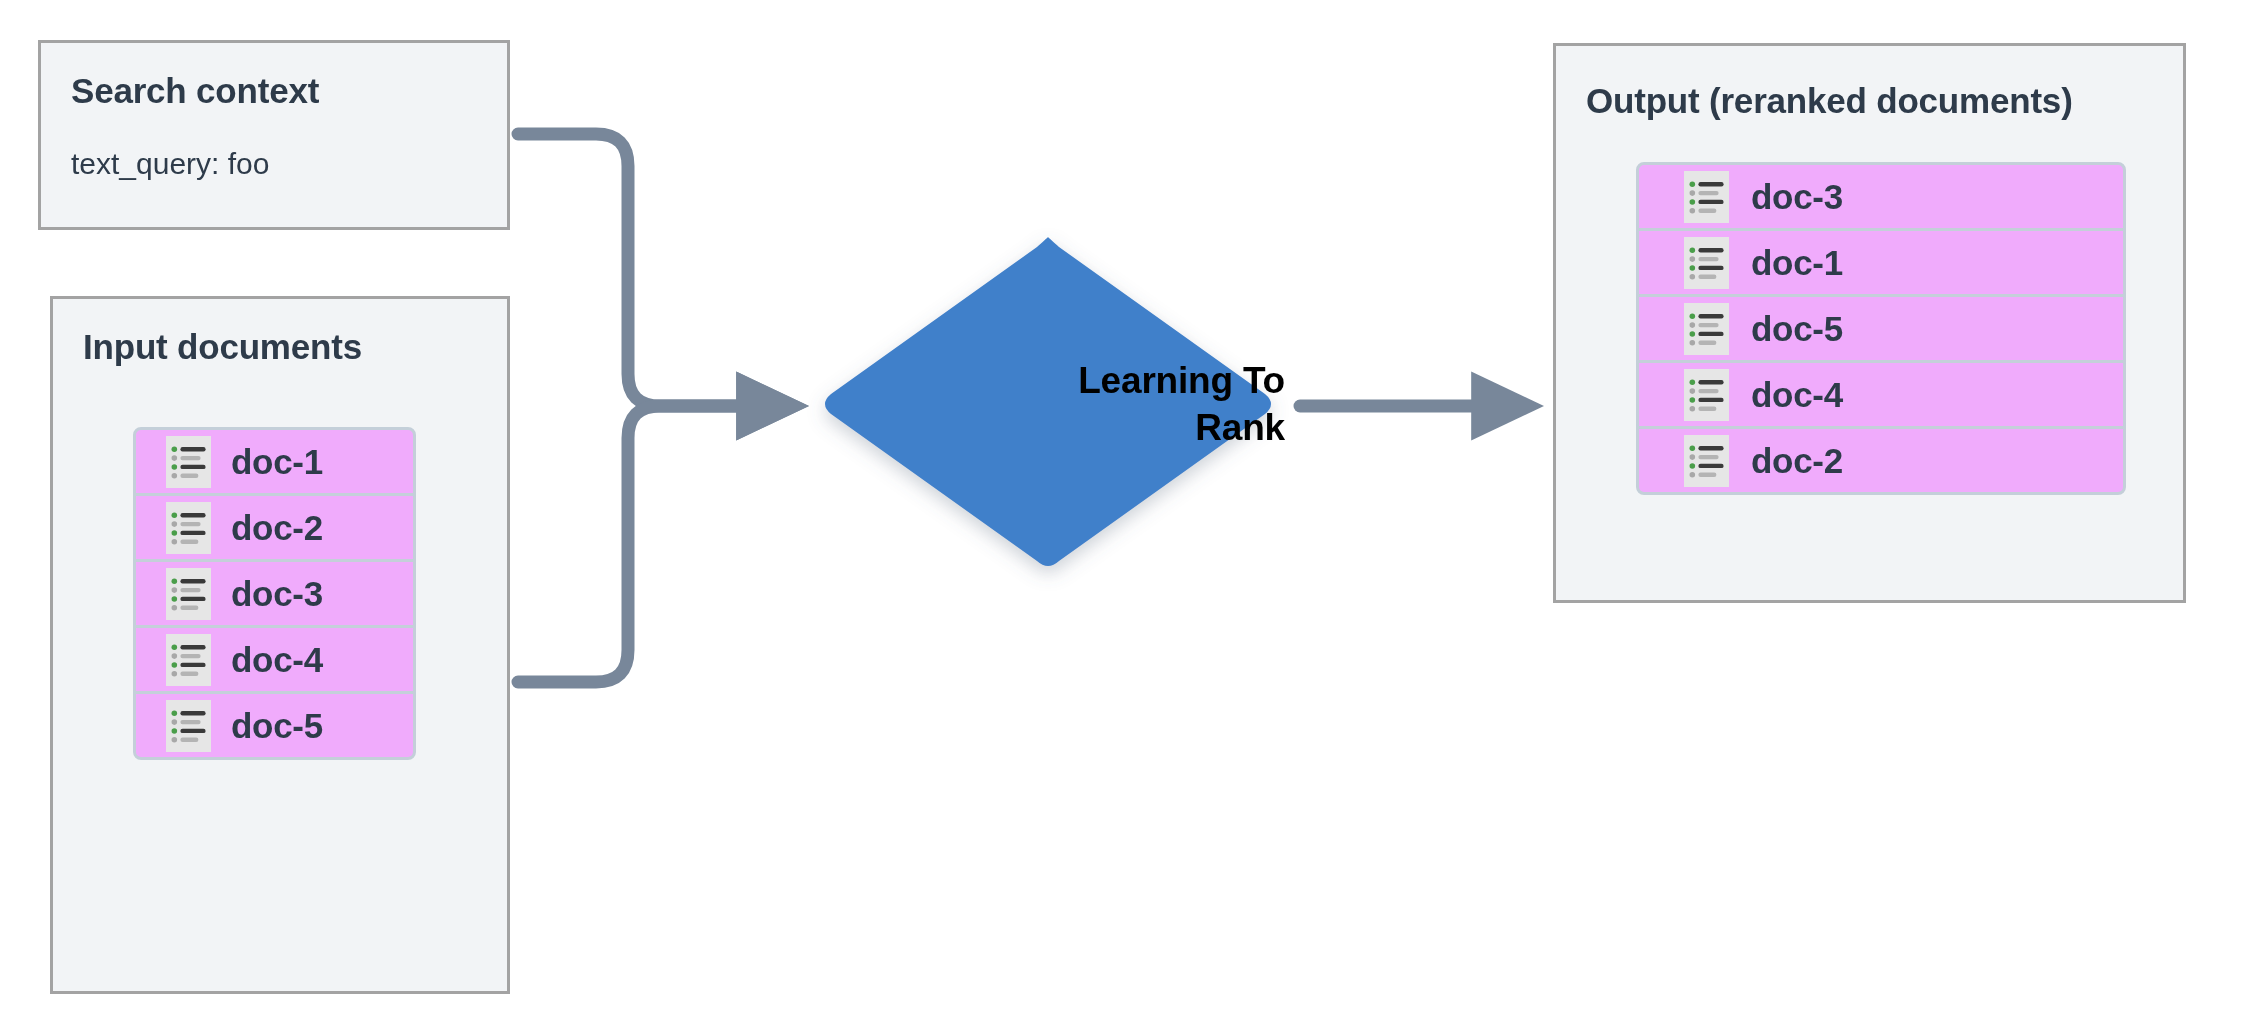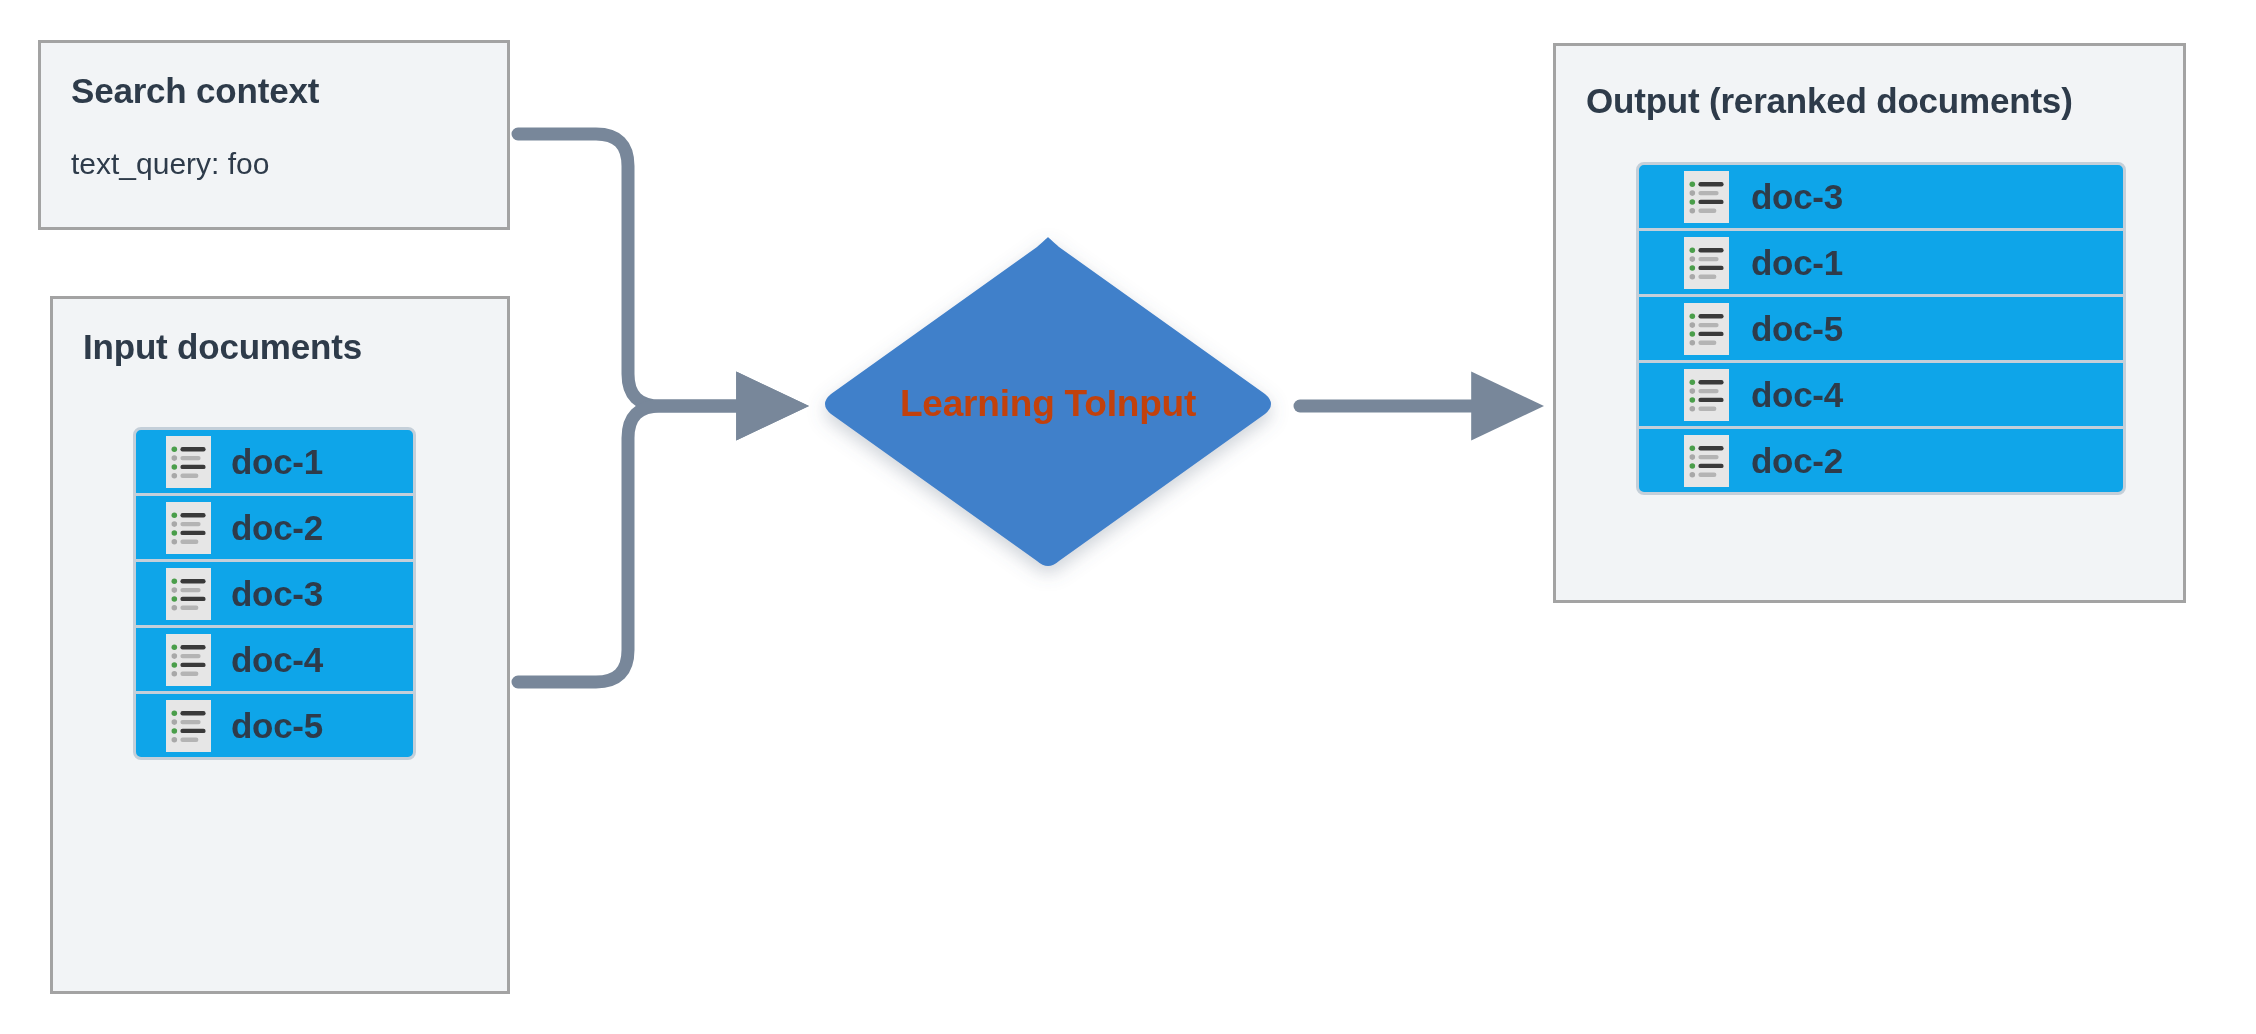--- a/index.html
+++ b/index.html
@@ -98,21 +98,21 @@
   }
   #output-stack {
     left: 80px;
     top: 116px;
     width: 490px;
   }
 
   .doc-card {
     position: relative;
     box-sizing: border-box;
-    background: #0ea5e9;
+    background: #f0abfc;
     border: 3px solid #c4cfd9;
     display: flex;
     align-items: center;
     margin-top: -3px;
   }
   .doc-card:first-child {
     margin-top: 0;
     border-top-left-radius: 8px;
     border-top-right-radius: 8px;
   }
@@ -152,23 +152,24 @@
     inset: 0;
     overflow: visible;
   }
   #ltr-label {
     position: absolute;
     left: 0;
     top: 0;
     width: 474px;
     height: 354px;
     display: flex;
-    align-items: center;
+    flex-direction: column;
+    align-items: flex-end;
     justify-content: center;
-    color: #c2410c;
+    color: #000000;
     font-size: 37px;
     font-weight: bold;
     line-height: 1.28;
     text-align: center;
     letter-spacing: -0.2px;
     pointer-events: none;
   }
 
   
   #connectors {
@@ -284,21 +285,21 @@
     <svg width="474" height="354" viewBox="0 0 474 354">
       <path d="M 237 10
                Q 237 10 248 20
                L 454 167 Q 466 177 454 187
                L 248 334 Q 237 344 226 334
                L 20 187 Q 8 177 20 167
                L 226 20 Q 237 10 237 10 Z" fill="#4180ca" filter="url(#nodeShadow)"></path>
     </svg>
     <div id="ltr-label">
       <span>Learning To</span>
-      <span>Input</span>
+      <span>Rank</span>
     </div>
   </div>
 
   <div class="panel" id="output-panel">
     <div class="panel-title">Output (reranked documents)</div>
     <div class="doc-stack" id="output-stack">
         <div class="doc-card">
           <svg class="doc-icon" width="45" height="52" viewBox="0 0 45 52">
             <rect x="0" y="0" width="45" height="52" fill="#e6e6e6"></rect>
             <circle cx="8.325" cy="13.26" r="2.79" fill="#4a9e4a"></circle>

